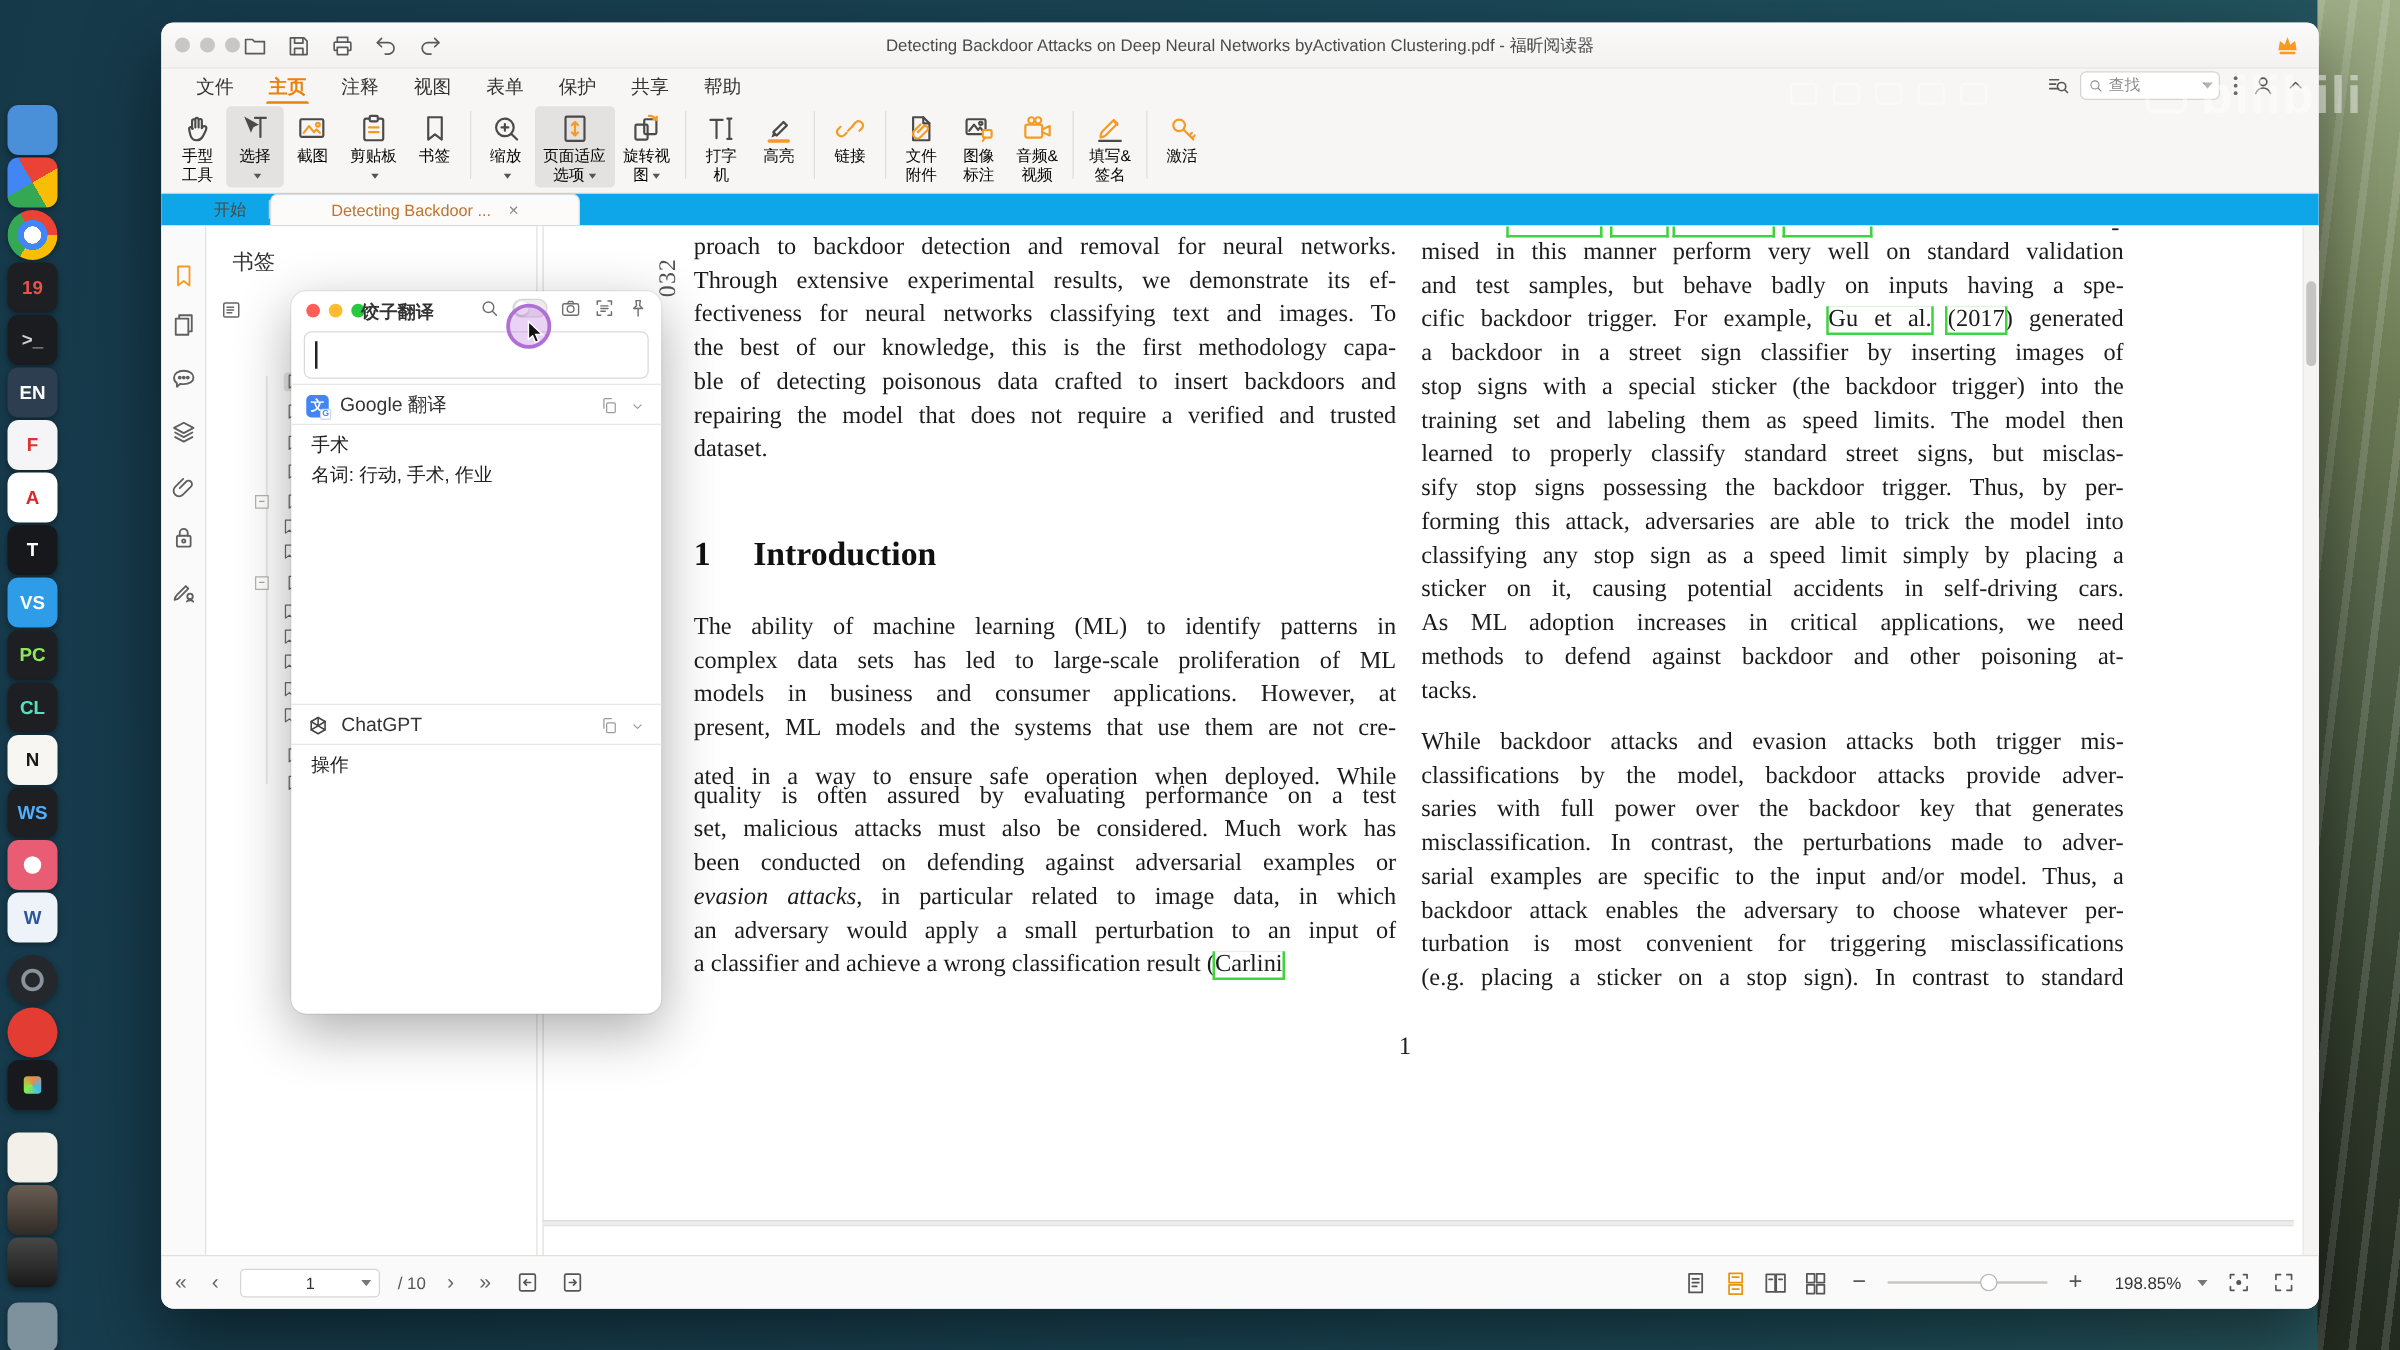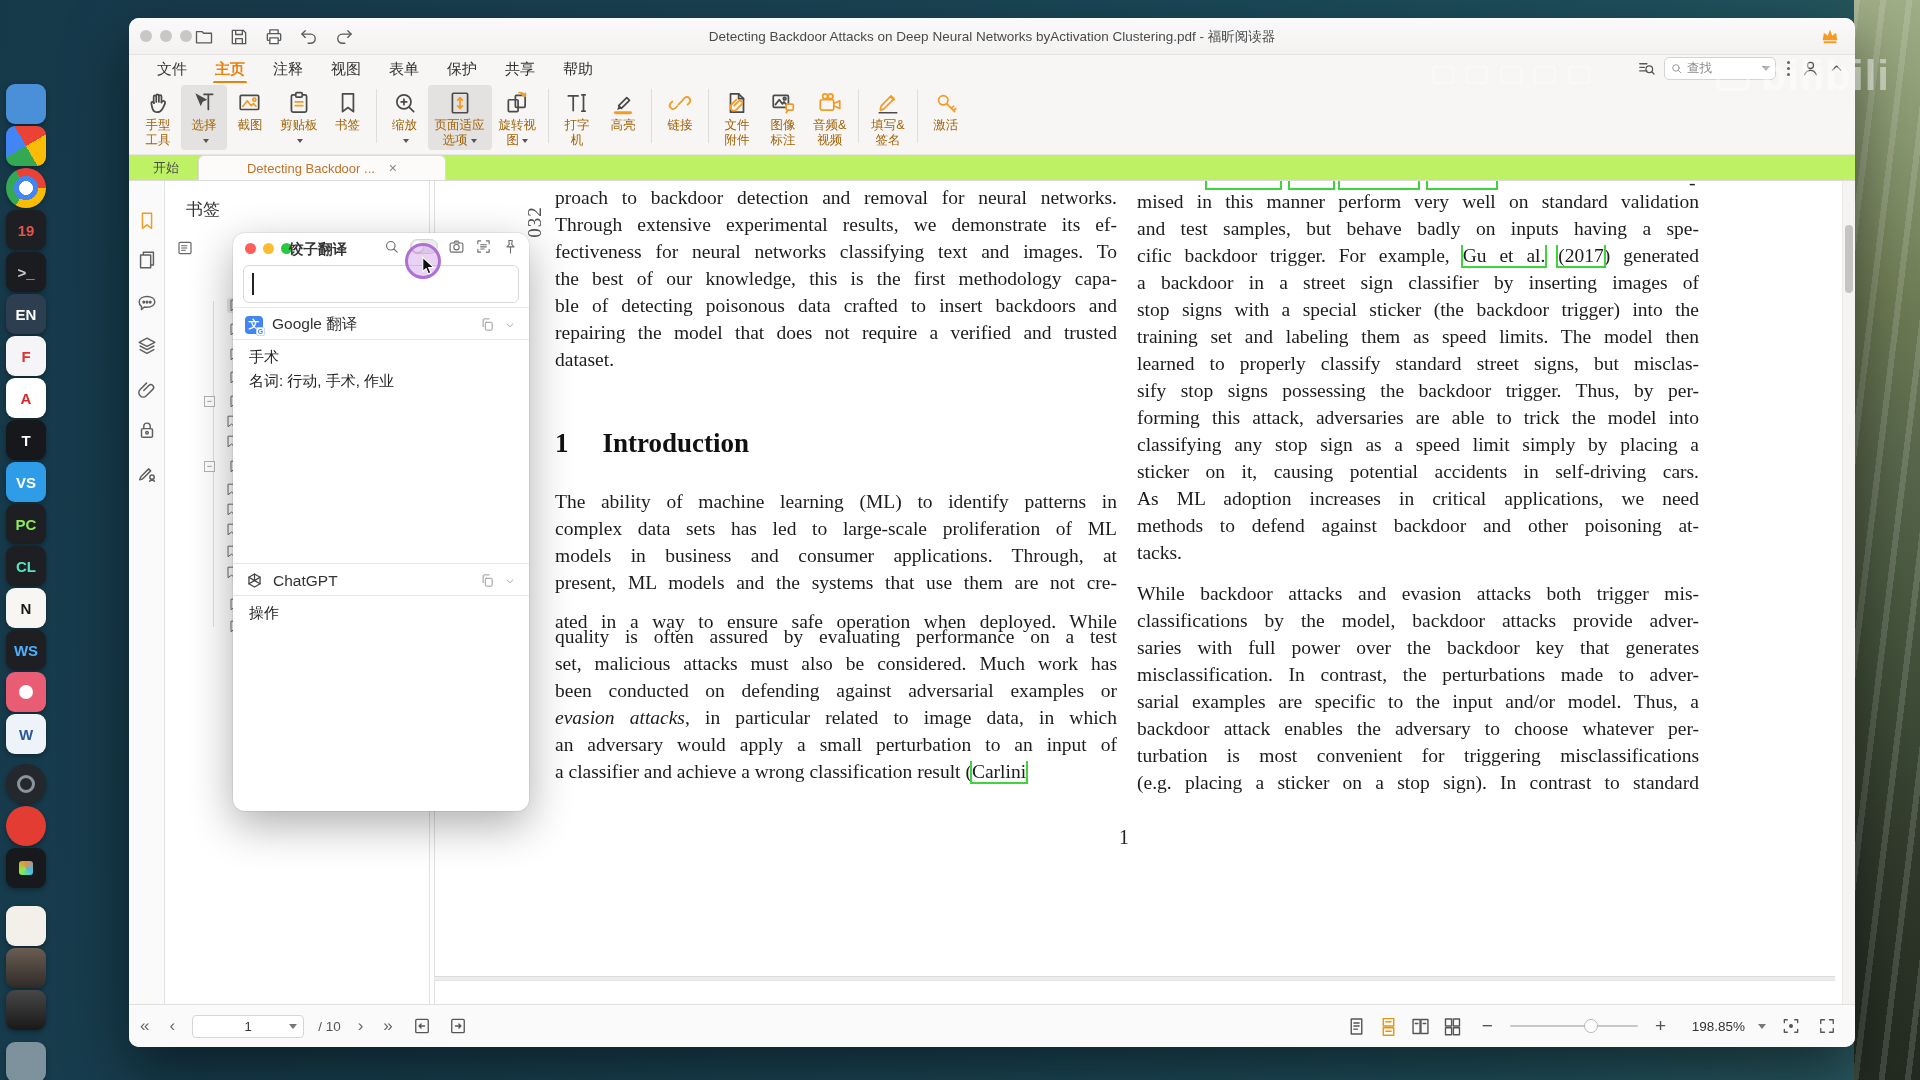--- a/index.html
+++ b/index.html
@@ -40,25 +40,25 @@
   #menu-search { width:112px; height:23px; border:1px solid #d5d4d2; background:#fff; border-radius:5px;
     display:flex; align-items:center; padding:0 5px; gap:4px; color:#8a8a8a; font-size:12.5px; }
   .tri-down { width:0; height:0; border-left:4px solid transparent; border-right:4px solid transparent; border-top:5px solid #777; display:inline-block; }
   .vdots { display:flex; flex-direction:column; gap:3px; padding:0 3px; cursor:pointer; }
   .vdots i { width:3px; height:3px; border-radius:50%; background:#666; }
 
   #toolbar { position:relative; height:72px; background:#f7f6f5; display:flex; align-items:flex-start; padding:2px 0 0 6px; border-bottom:1px solid #e7e5e3; }
   .tbtn { display:flex; flex-direction:column; align-items:center; padding:3px 7px 2px; border-radius:4px; cursor:pointer; min-width:46px; }
   .tbtn.active { background:#e4e2e0; }
   .tbtn .ticon { height:30px; display:flex; align-items:center; justify-content:center; color:#4a4a4a; }
-  .tlab { font-size:12.5px; line-height:15px; color:#a16207; text-align:center; white-space:nowrap; }
+  .tlab { font-size:12.5px; line-height:15px; color:#000000; text-align:center; white-space:nowrap; }
   .dda { width:0; height:0; border-left:3.5px solid transparent; border-right:3.5px solid transparent; border-top:4px solid #555; display:inline-block; margin-left:3px; vertical-align:middle; }
   .tsep { width:1px; height:54px; background:#ddd; margin:4px 5px 0; }
 
-  #tabbar { position:relative; height:26px; background:#bef264; border-bottom:1px solid #dddbd9; display:flex; align-items:flex-end; padding-left:6px; }
+  #tabbar { position:relative; height:26px; background:#0ea5e9; border-bottom:1px solid #dddbd9; display:flex; align-items:flex-end; padding-left:24px; }
   .tab { height:25px; display:flex; align-items:center; justify-content:center; font-size:13px; color:#4a4a4a; padding:0 18px; cursor:pointer; }
   .tab.active { background:#fcfbfa; border:1px solid #dddbd9; border-bottom:none; border-radius:6px 6px 0 0; color:#c0732a; width:248px; }
   .tab .close { margin-left:14px; color:#888; font-size:14px; cursor:pointer; }
   .tabdiv { width:1px; height:15px; background:#ccc; margin-bottom:5px; }
 
   #main { position:relative; height:823px; background:#ffffff; overflow:hidden; }
   #strip { position:absolute; left:0; top:0; width:36px; height:100%; background:#fbfafa; border-right:1px solid #e5e3e1; }
   .strip-ic { position:absolute; left:5px; width:26px; height:26px; display:flex; align-items:center; justify-content:center; color:#5f5f5f; cursor:pointer; }
   .strip-ic.active { color:#f59a23; }
 
@@ -679,21 +679,21 @@
             <div class="pline" style="top: 6px;">proach to backdoor detection and removal for neural networks.</div>
             <div class="pline" style="top: 33px;">Through extensive experimental results, we demonstrate its ef-</div>
             <div class="pline" style="top: 60px;">fectiveness for neural networks classifying text and images. To</div>
             <div class="pline" style="top: 87px;">the best of our knowledge, this is the first methodology capa-</div>
             <div class="pline" style="top: 141px;">repairing the model that does not require a verified and trusted</div>
             <div class="pline" style="top: 114px;">ble of detecting poisonous data crafted to insert backdoors and</div>
             <div class="pline last" style="top: 168px;">dataset.</div>
             <div class="pheading" style="top: 247px;"><span class="hnum">1</span><span>Introduction</span></div>
             <div class="pline" style="top: 310px;">The ability of machine learning (ML) to identify patterns in</div>
             <div class="pline" style="top: 337px;">complex data sets has led to large-scale proliferation of ML</div>
-            <div class="pline" style="top: 364px;">models in business and consumer applications. Through, at</div>
+            <div class="pline" style="top: 364px;">models in business and consumer applications. However, at</div>
             <div class="pline" style="top: 391px;">present, ML models and the systems that use them are not cre-</div>
             <div class="pline" style="top: 418px; margin-top: 12px;">ated in a way to ensure safe operation when deployed. While</div>
             <div class="pline" style="top: 445px;">quality is often assured by evaluating performance on a test</div>
             <div class="pline" style="top: 472px;">set, malicious attacks must also be considered. Much work has</div>
             <div class="pline" style="top: 499px;">been conducted on defending against adversarial examples or</div>
             <div class="pline" style="top: 526px;"><span class="it">evasion attacks</span>, in particular related to image data, in which</div>
             <div class="pline" style="top: 553px;">an adversary would apply a small perturbation to an input of</div>
             <div class="pline last" style="top: 580px;">a classifier and achieve a wrong classification result (<span class="hl">Carlini</span></div>
           </div>
           <div class="pdfcol" style="left: 1008px; width: 562px;">

